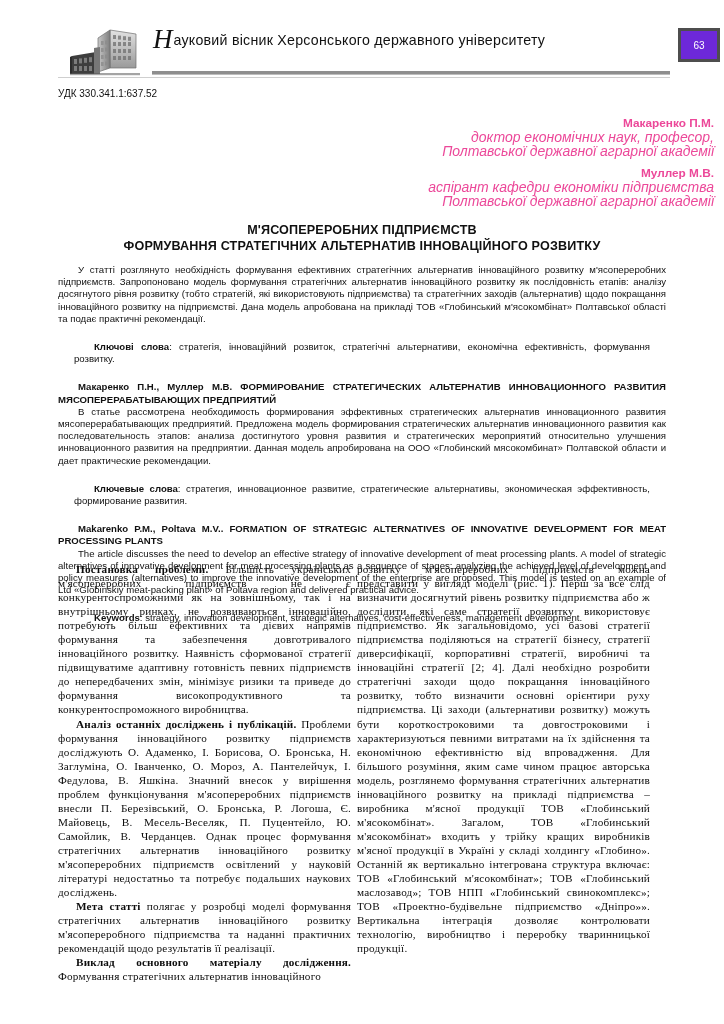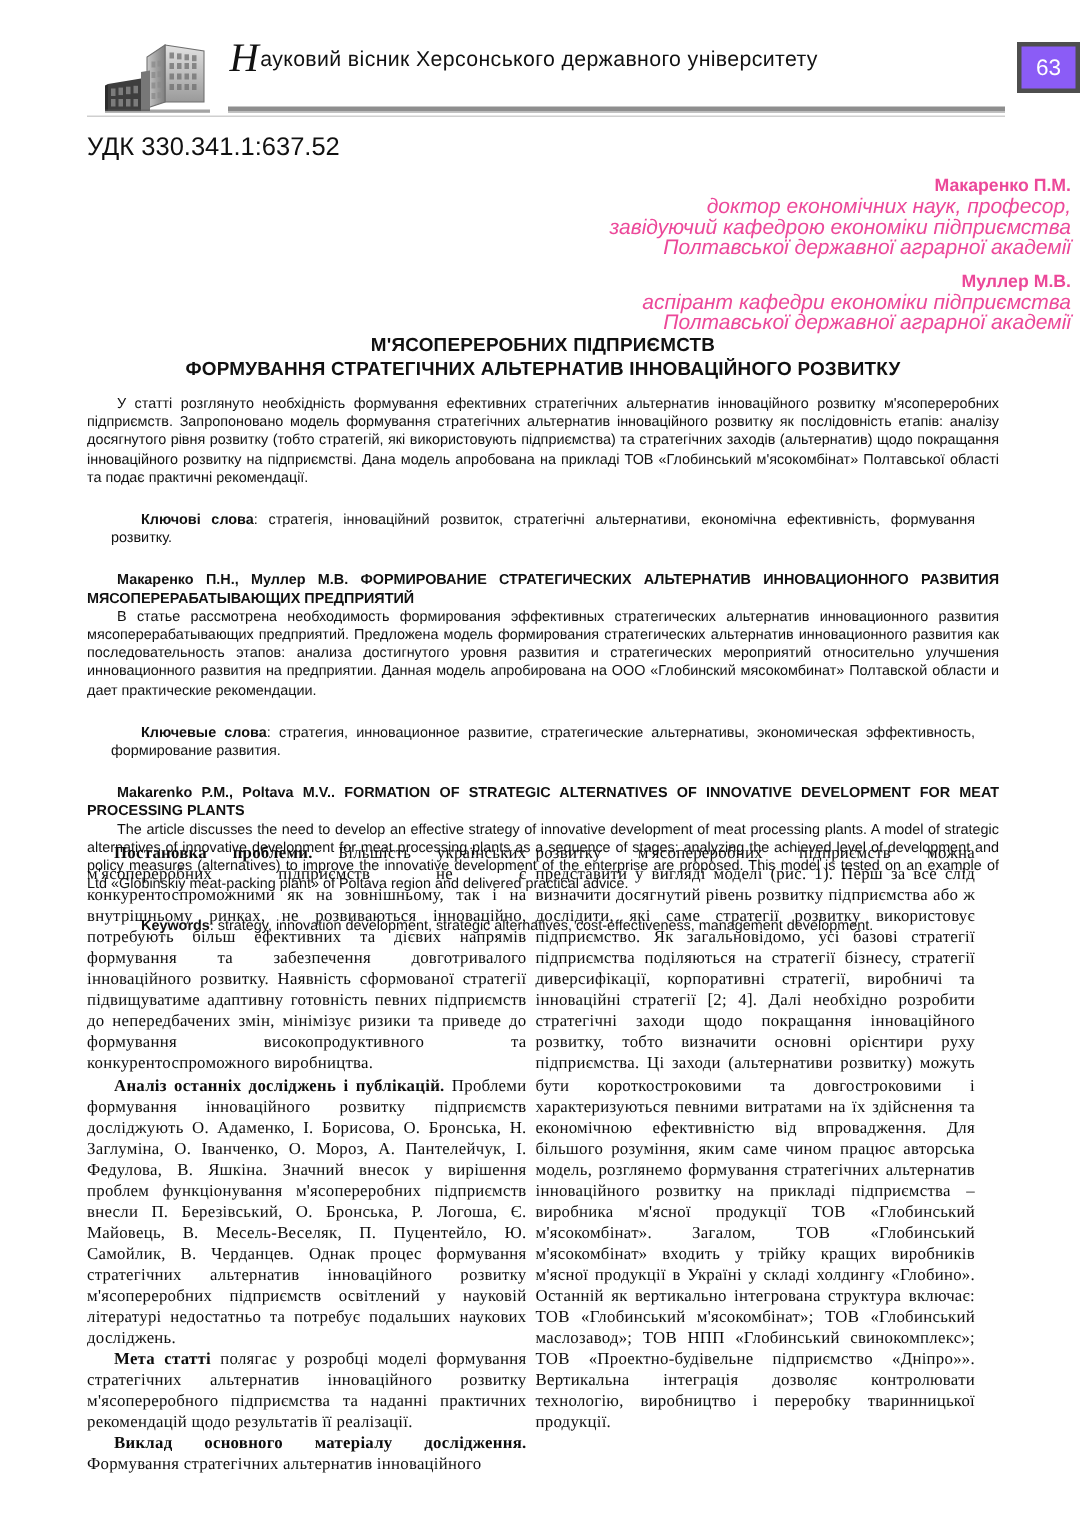--- a/index.html
+++ b/index.html
@@ -77,38 +77,38 @@
     width: 612px;
     height: 1px;
     background: #cfcfcf;
   }
   .page-badge {
     position: absolute;
     right: 0px;
     top: 0px;
     width: 42px;
     height: 34px;
-    background: #8b5cf6;
+    background: #6d28d9;
     border: 3px solid #4e4e4e;
     box-sizing: border-box;
     color: #ffffff;
     font-family: "Liberation Sans", sans-serif;
-    font-size: 15px;
+    font-size: 10px;
     display: flex;
     align-items: center;
     justify-content: center;
   }
 
   
   .udc {
     position: absolute;
     left: 58px;
     top: 88px;
     font-family: "Liberation Sans", sans-serif;
-    font-size: 17px;
+    font-size: 10px;
     color: #111;
   }
 
   
   .authors {
     position: absolute;
     right: 10px;
     top: 116px;
     width: 500px;
     text-align: right;
@@ -277,21 +277,20 @@
     <div class="page-badge">63</div>
   </div>
 
   <div class="udc">УДК 330.341.1:637.52</div>
 
   <div class="authors">
 
     <div class="author-block">
       <div class="author-name">Макаренко П.М.</div>
       <div class="author-aff">доктор економічних наук, професор,</div>
-      <div class="author-aff">завідуючий кафедрою економіки підприємства</div>
       <div class="author-aff">Полтавської державної аграрної академії</div>
     </div>
 
     <div class="author-block">
       <div class="author-name">Муллер М.В.</div>
       <div class="author-aff">аспірант кафедри економіки підприємства</div>
       <div class="author-aff">Полтавської державної аграрної академії</div>
     </div>
 
   </div>

